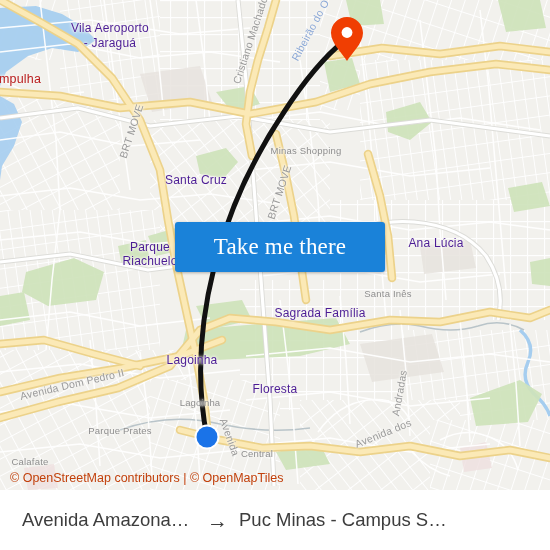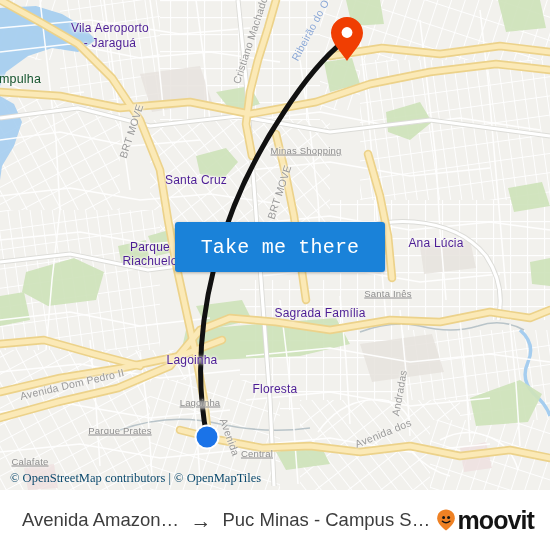--- a/index.html
+++ b/index.html
@@ -3,38 +3,38 @@
 <meta charset="utf-8">
 <style>
   html,body{margin:0;padding:0;}
   body{width:550px;height:550px;font-family:"Liberation Sans",sans-serif;background:#fff;overflow:hidden;}
   #root{position:relative;width:550px;height:550px;overflow:hidden;}
 
   
   .map{position:absolute;left:0;top:0;width:550px;height:490px;background:#f2f1ed;overflow:hidden;}
   .map svg{position:absolute;left:0;top:0;}
 
-  .maplabel{position:absolute;color:#14532d;font-size:11.5px;white-space:nowrap;
+  .maplabel{position:absolute;color:#b91c1c;font-size:11.5px;white-space:nowrap;
             letter-spacing:.2px;text-shadow:0 0 2px #f7f6f3,0 0 3px #f7f6f3,0 0 4px #f7f6f3;}
   .maplabel.place{color:#4c1d95;font-size:12px;}
   .maplabel.big{font-size:12.5px;}
-  .maplabel.sm{font-size:9.5px;color:#8e8e8e;text-decoration:underline;}
+  .maplabel.sm{font-size:9.5px;color:#8e8e8e;}
   .maplabel.road{color:#9a9a9a;font-size:10.5px;}
   .maplabel.water{color:#8aa7d6;font-size:10.5px;}
 
   
   .attrib{position:absolute;left:0;top:467px;width:550px;height:23px;
-          font-size:12.5px;color:#0c4a6e;line-height:23px;padding-left:10px;
-          box-sizing:border-box;background:rgba(255,255,255,0.0);font-family:Liberation Serif, serif;}
+          font-size:12.5px;color:#c2410c;line-height:23px;padding-left:10px;
+          box-sizing:border-box;background:rgba(255,255,255,0.0);}
 
   
   .cta{position:absolute;left:175px;top:222px;width:210px;height:50px;
        background:#1a82d9;border:none;border-radius:3px;cursor:pointer;
        box-shadow:0 1px 3px rgba(0,0,0,.28);
-       color:#fff;font-size:20px;font-family:Liberation Mono, monospace;
+       color:#fff;font-size:23px;font-family:Liberation Serif, serif;
        letter-spacing:.2px;padding:12px;}
 
   
   .bottombar{position:absolute;left:0;top:490px;width:550px;height:60px;background:#fff;
              display:flex;align-items:center;}
   .bb-inner{display:flex;align-items:center;width:100%;padding:0 8px;box-sizing:border-box;}
   .bb-from,.bb-to{font-size:18.5px;color:#3d3d3d;white-space:nowrap;overflow:hidden;}
   .bb-from{max-width:176px;text-overflow:ellipsis;padding-left:14px;}
   .bb-to{max-width:214px;text-overflow:ellipsis;}
   .bb-arrow{margin:0 11px 0 9px;font-size:21px;color:#3d3d3d;line-height:1;}
@@ -271,27 +271,15 @@
     </div>
   </div>
 
   <button class="cta">Take me there</button>
 
   <div class="bottombar">
     <div class="bb-inner">
       <span class="bb-from">Avenida Amazonas ...</span>
       <span class="bb-arrow">→</span>
       <span class="bb-to">Puc Minas - Campus São Ga...</span>
-      <span class="bb-logo">
-        <span style="display:inline-block;width:20px;height:24px;margin-right:1px;">
-          <svg width="20" height="24" viewBox="0 0 20 24">
-            <path d="M10 1.5 C5 1.5 1.2 5.3 1.2 10.2 C1.2 15.5 6.6 19.8 10 22.5
-                     C13.4 19.8 18.8 15.5 18.8 10.2 C18.8 5.3 15 1.5 10 1.5 Z" fill="#ef8124"></path>
-            <path d="M6.1 9.4 a1.5 1.5 0 1 1 3 0 a1.5 1.5 0 1 1 -3 0 Z" fill="#141414"></path>
-            <path d="M11.1 9.4 a1.5 1.5 0 1 1 3 0 a1.5 1.5 0 1 1 -3 0 Z" fill="#141414"></path>
-            <path d="M6.4 13.2 Q10 16.4 13.8 13.2" fill="none" stroke="#141414" stroke-width="1.5" stroke-linecap="round"></path>
-          </svg>
-        </span>
-        <span class="word">moovit</span>
-      </span>
     </div>
   </div>
 </div>
 
 </body></html>

